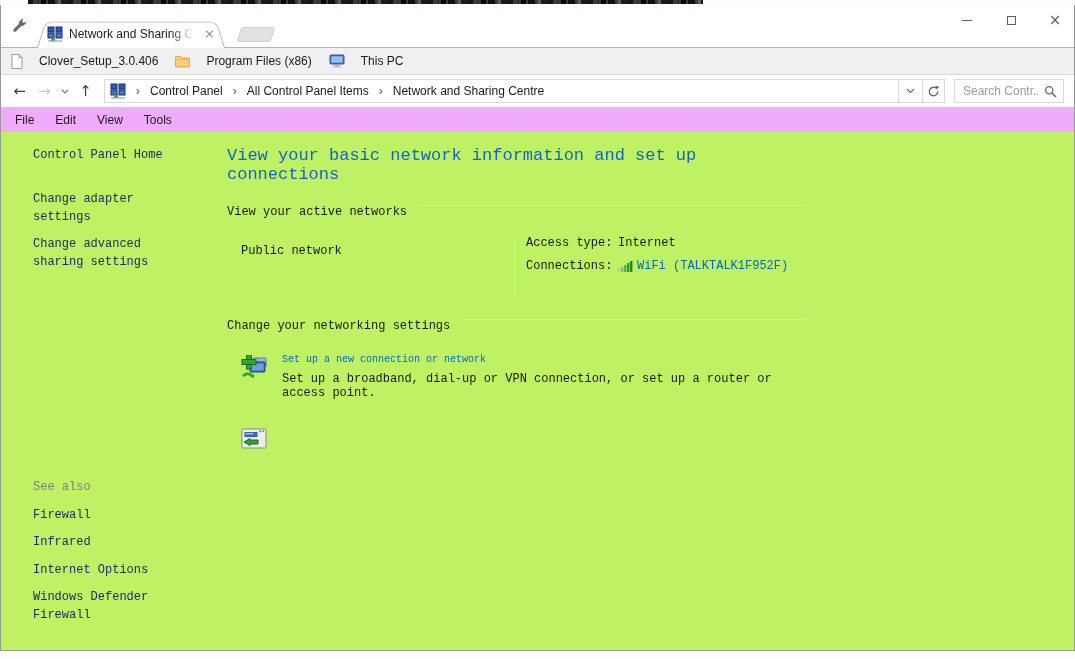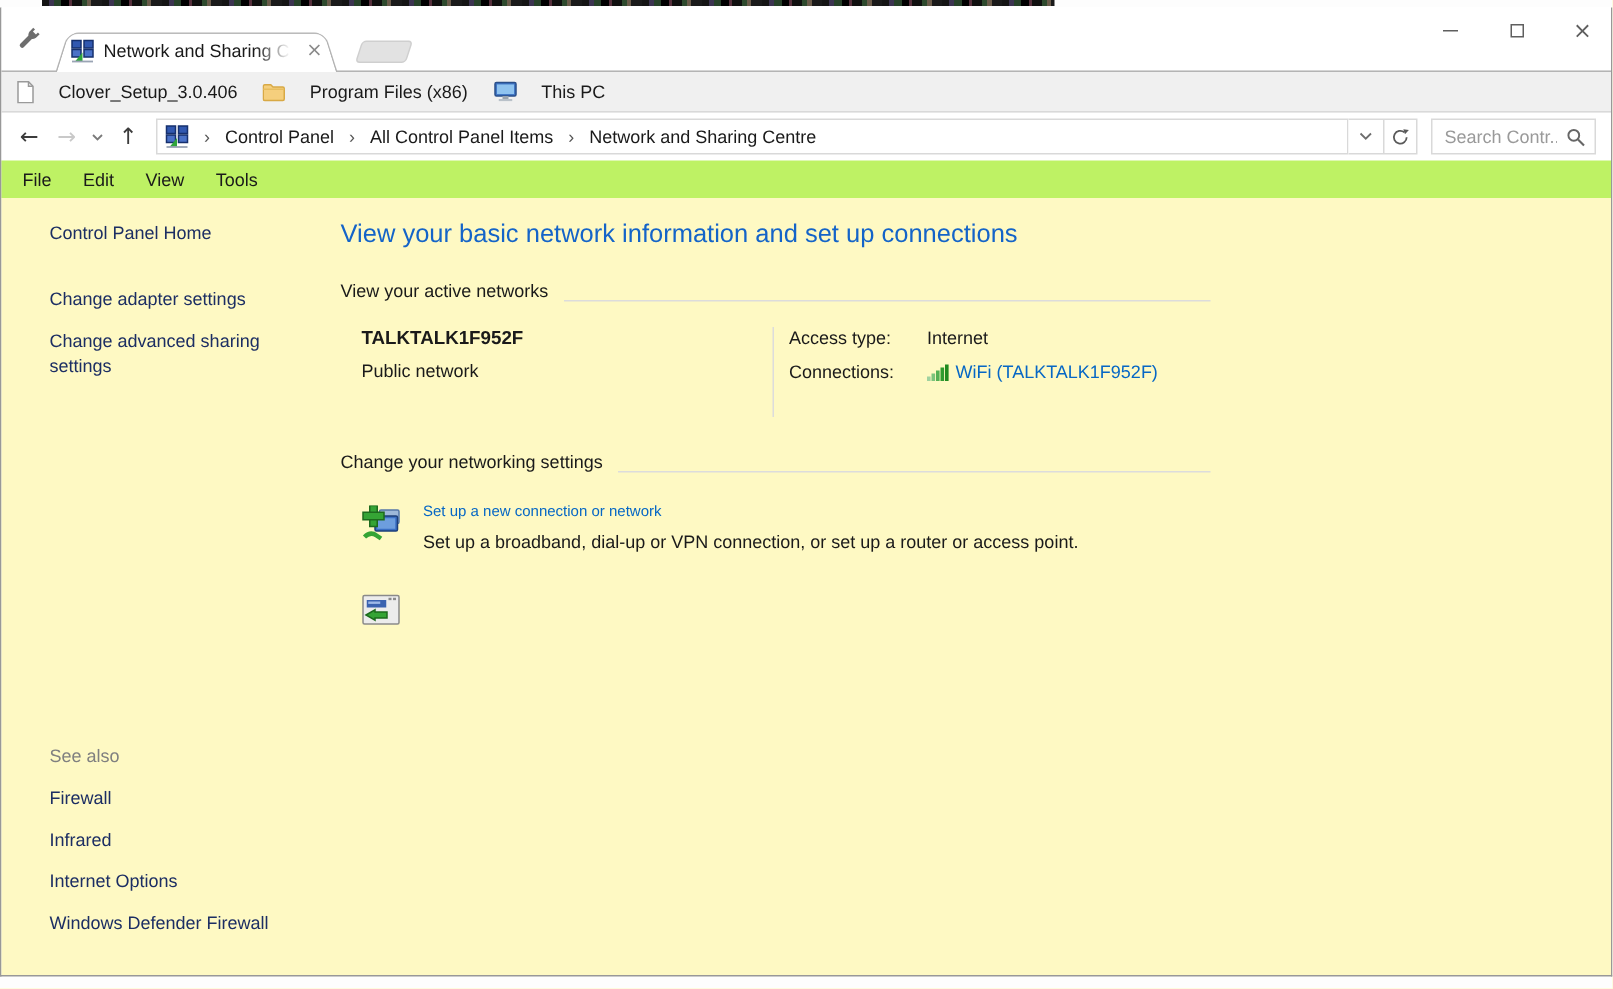--- a/index.html
+++ b/index.html
@@ -81,35 +81,35 @@
     width:110px; height:24px; border:1px solid #d9d9d9; margin-left:9px;
     display:flex; align-items:center; padding:0 6px; gap:4px; background:#fff;
   }
   .searchbox input {
     border:none; outline:none; flex:1; min-width:0; font-size:12px;
     font-family:"Liberation Sans", sans-serif; color:#444; background:transparent;
   }
   .searchbox input::placeholder { color:#9a9a9a; opacity:1; }
 
   
-  .menubar { height:25px; flex:none; display:flex; align-items:center; padding-left:14px; background:#bef264; }
+  .menubar { height:25px; flex:none; display:flex; align-items:center; padding-left:14px; background:#f0abfc; }
   .menu-item { margin-right:21px; cursor:pointer; }
 
   
-  .content { flex:1; display:flex; background:#fef9c3; overflow:hidden; }
+  .content { flex:1; display:flex; background:#bef264; overflow:hidden;font-family:Liberation Mono, monospace; }
   .sidebar { width:212px; flex:none; padding:15px 0 22px 32px; display:flex; flex-direction:column; }
   .side-link { color:#1c2e63; margin-bottom:10px; cursor:pointer; line-height:1.45; width:150px; }
   .side-home { margin-bottom:27px; }
   .spacer { flex:1; }
   .see-also-header { color:#808080; margin-bottom:13px; }
 
   .main { flex:1; padding:10px 0 0 14px; }
   .main-inner { width:580px; }
   .page-title { font-size:17px; font-weight:400; color:#1464c8; margin:4px 0 21px 0; }
-  .sec-header { display:flex; align-items:flex-end; }
+  .sec-header { display:flex; align-items:flex-start; }
   .sec-label { white-space:nowrap; }
   .rule { flex:1; height:1px; background:#dcdcdc; margin-left:10px; }
 
   .active-net { display:flex; margin:17px 0 23px 14px; min-height:60px; }
   .net-left { width:274px; }
   .net-name { font-weight:700; font-size:12.5px; }
   .net-type { margin-top:8px; }
   .net-right { border-left:1px solid #dcdcdc; padding-left:10px; }
   .net-row { display:flex; align-items:center; margin-bottom:9px; }
   .net-label { width:92px; flex:none; }
@@ -261,21 +261,20 @@
       <div class="main-inner">
         <h1 class="page-title">View your basic network information and set up connections</h1>
 
         <div class="sec-header">
           <span class="sec-label">View your active networks</span>
           <span class="rule"></span>
         </div>
 
         <div class="active-net">
           <div class="net-left">
-            <div class="net-name">TALKTALK1F952F</div>
             <div class="net-type">Public network</div>
           </div>
           <div class="net-right">
             <div class="net-row">
               <span class="net-label">Access type:</span>
               <span>Internet</span>
             </div>
             <div class="net-row">
               <span class="net-label">Connections:</span>
               <span class="conn-link">

